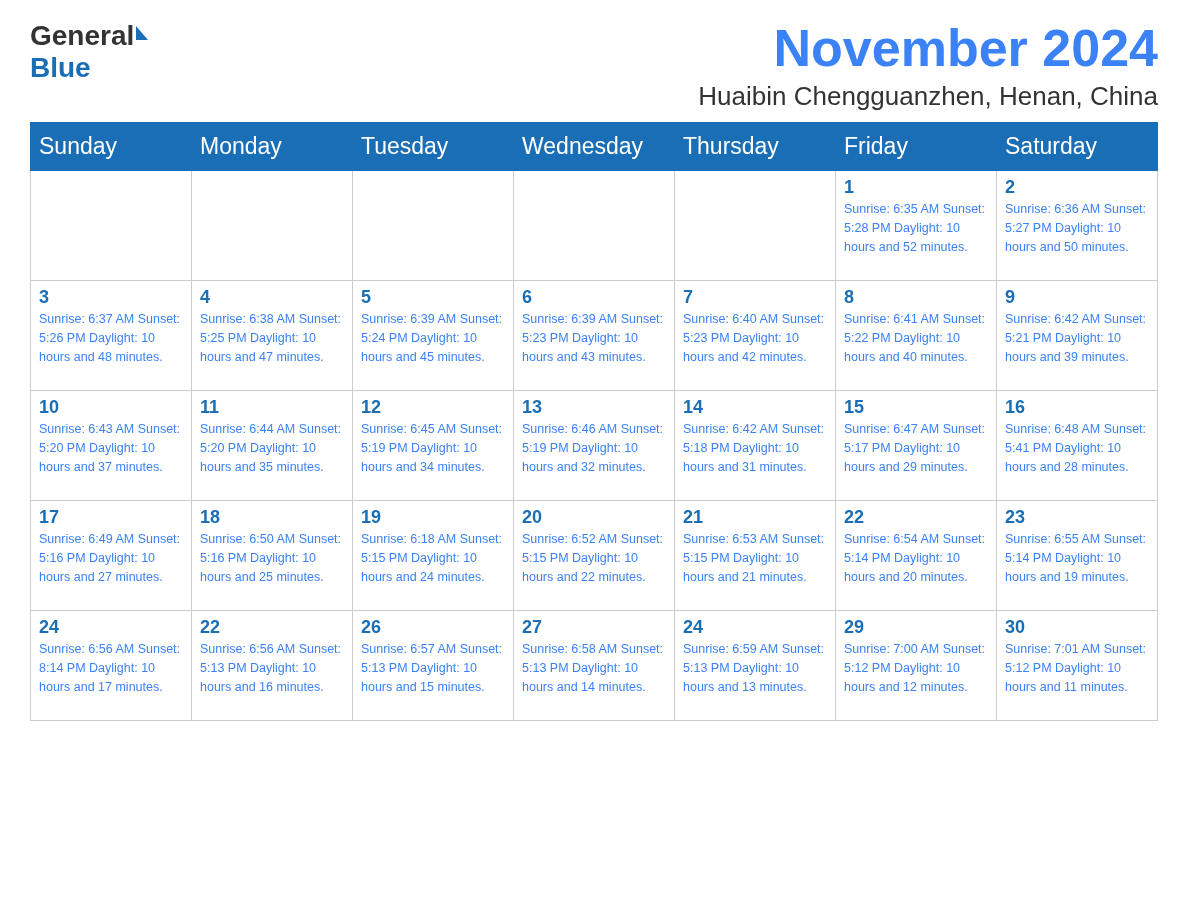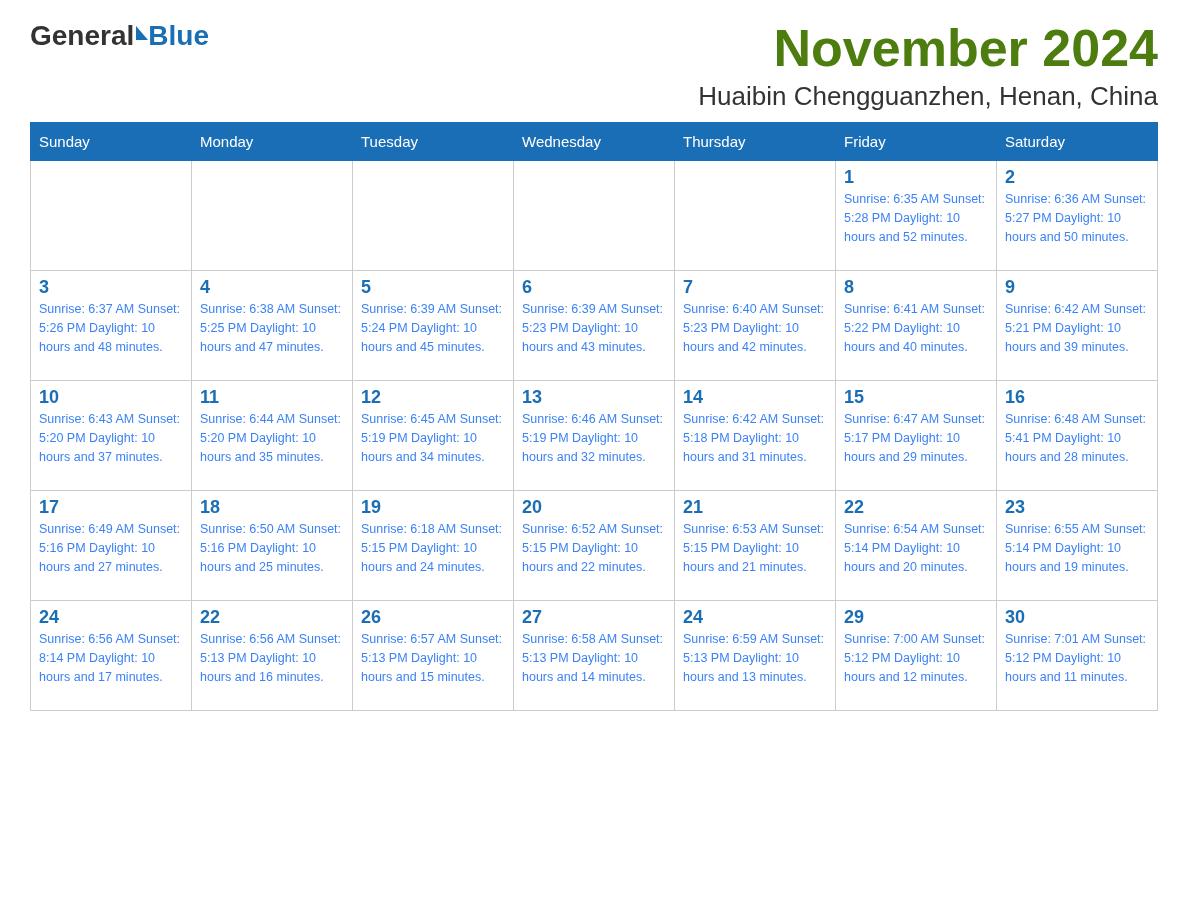--- a/index.html
+++ b/index.html
@@ -30,50 +30,50 @@
       width: 0;
       height: 0;
       border-left: 12px solid #1a6eb5;
       border-top: 14px solid transparent;
       border-bottom: 0px solid transparent;
       margin-left: 2px;
       margin-bottom: 6px;
     }
     .logo-block {
       display: flex;
-      flex-direction: row;
+      flex-direction: column;
       align-items: flex-start;
     }
     .logo-line1 {
       display: flex;
       align-items: center;
     }
     .title-area {
       text-align: right;
     }
     .main-title {
       font-size: 52px;
       font-weight: bold;
-      color: #4d7c0f;
+      color: #3b82f6;
       line-height: 1.1;
     }
     .subtitle {
       font-size: 26px;
       color: #333;
       margin-top: 4px;
     }
     .calendar-table {
       width: 100%;
       border-collapse: collapse;
       margin-top: 8px;
     }
     .calendar-table th {
       background-color: #1a6eb5;
       color: #fff;
-      font-size: 15px;
+      font-size: 23px;
       font-weight: normal;
       padding: 10px 8px;
       text-align: left;
       border: 1px solid #1a6eb5;
     }
     .calendar-table td {
       vertical-align: top;
       padding: 6px 8px;
       border: 1px solid #ccc;
       width: 14.28%;

